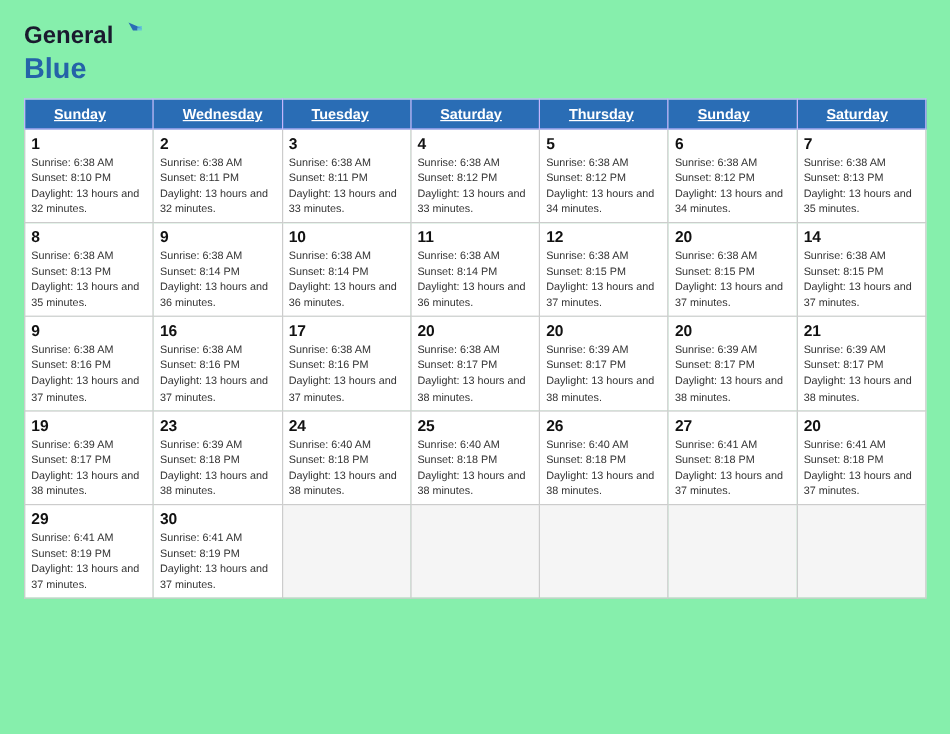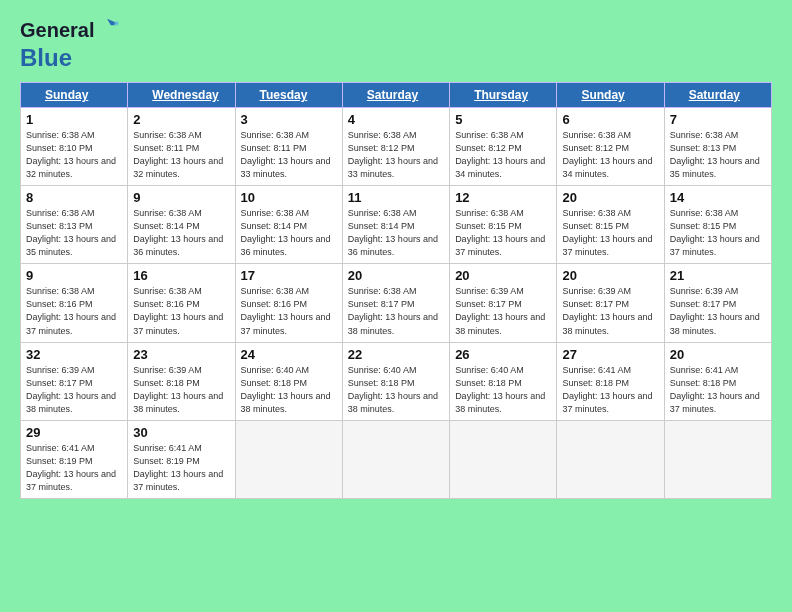--- a/index.html
+++ b/index.html
@@ -182,30 +182,30 @@
 Sunset: 8:17 PM
 Daylight: 13 hours and 38 minutes.</span></td>
           <td><span class="day-num">20</span><span class="day-info" style="white-space: pre-line;">Sunrise: 6:39 AM
 Sunset: 8:17 PM
 Daylight: 13 hours and 38 minutes.</span></td>
           <td><span class="day-num">21</span><span class="day-info" style="white-space: pre-line;">Sunrise: 6:39 AM
 Sunset: 8:17 PM
 Daylight: 13 hours and 38 minutes.</span></td>
         </tr>
         <tr>
-          <td><span class="day-num">32</span><span class="day-info" style="white-space: pre-line;">Sunrise: 6:39 AM
+          <td><span class="day-num">19</span><span class="day-info" style="white-space: pre-line;">Sunrise: 6:39 AM
 Sunset: 8:17 PM
 Daylight: 13 hours and 38 minutes.</span></td>
           <td><span class="day-num">23</span><span class="day-info" style="white-space: pre-line;">Sunrise: 6:39 AM
 Sunset: 8:18 PM
 Daylight: 13 hours and 38 minutes.</span></td>
           <td><span class="day-num">24</span><span class="day-info" style="white-space: pre-line;">Sunrise: 6:40 AM
 Sunset: 8:18 PM
 Daylight: 13 hours and 38 minutes.</span></td>
-          <td><span class="day-num">22</span><span class="day-info" style="white-space: pre-line;">Sunrise: 6:40 AM
+          <td><span class="day-num">25</span><span class="day-info" style="white-space: pre-line;">Sunrise: 6:40 AM
 Sunset: 8:18 PM
 Daylight: 13 hours and 38 minutes.</span></td>
           <td><span class="day-num">26</span><span class="day-info" style="white-space: pre-line;">Sunrise: 6:40 AM
 Sunset: 8:18 PM
 Daylight: 13 hours and 38 minutes.</span></td>
           <td><span class="day-num">27</span><span class="day-info" style="white-space: pre-line;">Sunrise: 6:41 AM
 Sunset: 8:18 PM
 Daylight: 13 hours and 37 minutes.</span></td>
           <td><span class="day-num">20</span><span class="day-info" style="white-space: pre-line;">Sunrise: 6:41 AM
 Sunset: 8:18 PM

